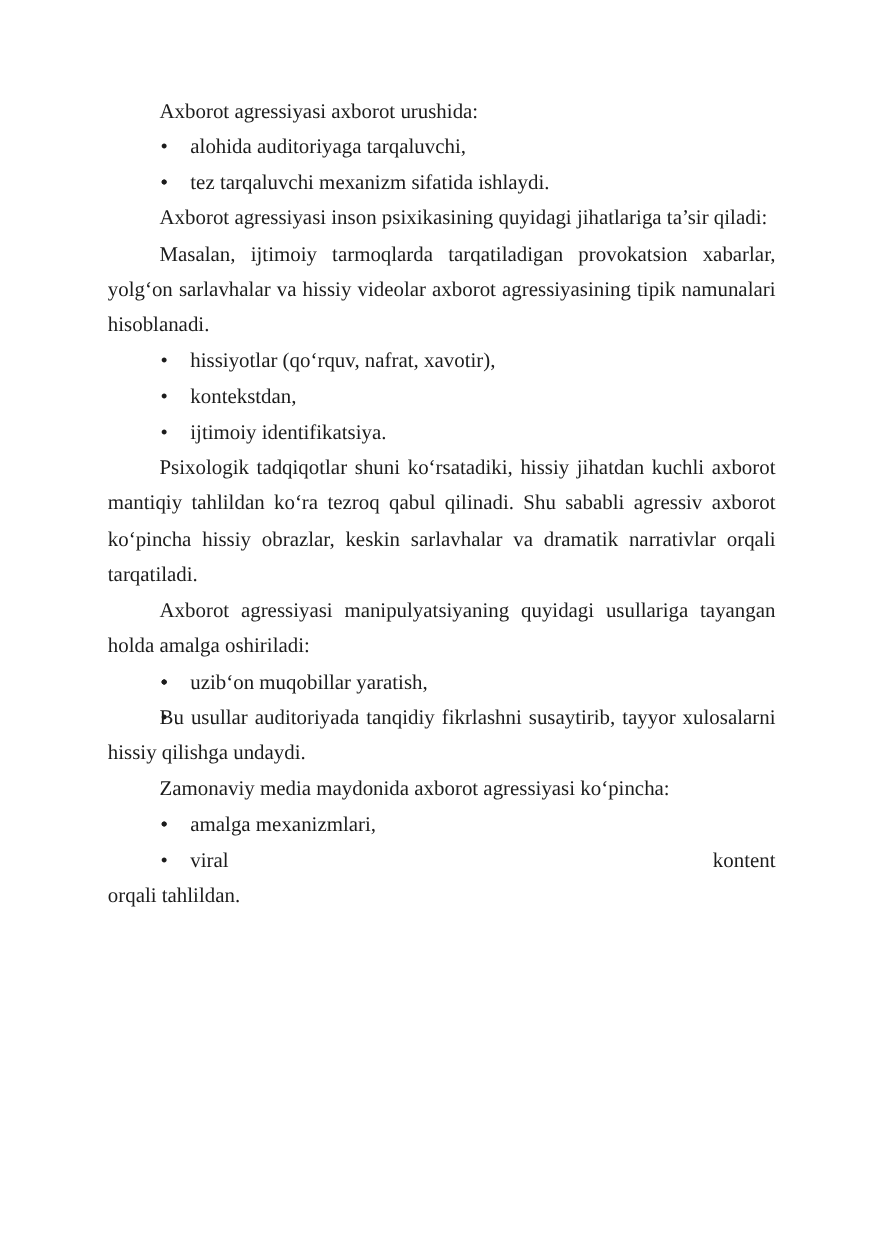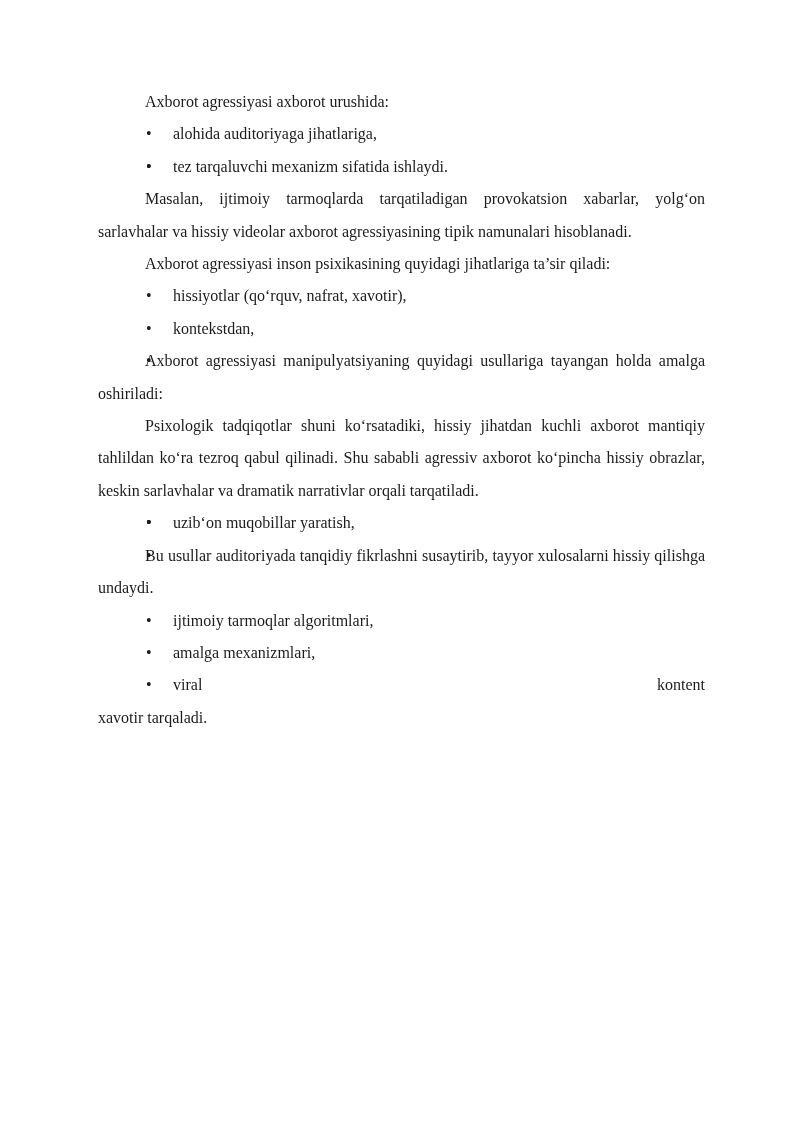--- a/index.html
+++ b/index.html
@@ -8,21 +8,21 @@
     background: #ffffff;
   }
   .page {
     position: relative;
     width: 800px;
     height: 1131px;
     box-sizing: border-box;
     background: #ffffff;
     padding: 86px 95px 0 98px;
     font-family: "Liberation Serif", "DejaVu Serif", serif;
-    font-size: 16px;
+    font-size: 19px;
     line-height: 32.4px;
     color: #1c1c1c;
     overflow: hidden;
   }
   .para {
     margin: 0;
     text-align: justify;
     text-indent: 47px;
   }
   .para.noindent {
@@ -52,83 +52,84 @@
 </head>
 <body>
 
 <div class="page">
 
   <p class="para">Axborot agressiyasi axborot urushida:</p>
 
   <ul class="blist">
     <li>
       <span class="bullet">•</span>
-      <span>alohida auditoriyaga jihatlariga,</span>
+      <span>alohida auditoriyaga tarqaluvchi,</span>
     </li>
     <li>
       <span class="bullet">•</span>
     </li>
     <li>
       <span class="bullet">•</span>
       <span>tez tarqaluvchi mexanizm sifatida ishlaydi.</span>
     </li>
   </ul>
 
+  <p class="para">Axborot agressiyasi inson psixikasining quyidagi jihatlariga ta’sir qiladi:</p>
+
   <p class="para">Masalan, ijtimoiy tarmoqlarda tarqatiladigan provokatsion xabarlar, yolg‘on sarlavhalar va hissiy videolar axborot agressiyasining tipik namunalari hisoblanadi.</p>
-
-  <p class="para">Axborot agressiyasi inson psixikasining quyidagi jihatlariga ta’sir qiladi:</p>
 
   <ul class="blist">
     <li>
       <span class="bullet">•</span>
       <span>hissiyotlar (qo‘rquv, nafrat, xavotir),</span>
     </li>
     <li>
       <span class="bullet">•</span>
       <span>kontekstdan,</span>
     </li>
     <li>
       <span class="bullet">•</span>
+      <span>ijtimoiy identifikatsiya.</span>
     </li>
   </ul>
 
+  <p class="para">Psixologik tadqiqotlar shuni ko‘rsatadiki, hissiy jihatdan kuchli axborot mantiqiy tahlildan ko‘ra tezroq qabul qilinadi. Shu sababli agressiv axborot ko‘pincha hissiy obrazlar, keskin sarlavhalar va dramatik narrativlar orqali tarqatiladi.</p>
+
   <p class="para">Axborot agressiyasi manipulyatsiyaning quyidagi usullariga tayangan holda amalga oshiriladi:</p>
-
-  <p class="para">Psixologik tadqiqotlar shuni ko‘rsatadiki, hissiy jihatdan kuchli axborot mantiqiy tahlildan ko‘ra tezroq qabul qilinadi. Shu sababli agressiv axborot ko‘pincha hissiy obrazlar, keskin sarlavhalar va dramatik narrativlar orqali tarqatiladi.</p>
 
   <ul class="blist">
     <li>
       <span class="bullet">•</span>
     </li>
     <li>
       <span class="bullet">•</span>
     </li>
     <li>
       <span class="bullet">•</span>
       <span>uzib‘on muqobillar yaratish,</span>
     </li>
     <li>
       <span class="bullet">•</span>
     </li>
   </ul>
 
   <p class="para">Bu usullar auditoriyada tanqidiy fikrlashni susaytirib, tayyor xulosalarni hissiy qilishga undaydi.</p>
 
+  <p class="para">Zamonaviy media maydonida axborot agressiyasi ko‘pincha:</p>
 
   <ul class="blist">
     <li>
       <span class="bullet">•</span>
-      <span>ijtimoiy tarmoqlar algoritmlari,</span>
     </li>
     <li>
       <span class="bullet">•</span>
       <span>amalga mexanizmlari,</span>
     </li>
     <li class="split">
       <span class="bullet">•</span>
       <span>viral</span>
       <span>kontent</span>
     </li>
   </ul>
 
-  <p class="para noindent">xavotir tarqaladi.</p>
+  <p class="para noindent">orqali tahlildan.</p>
 
 </div>
 
 </body></html>

